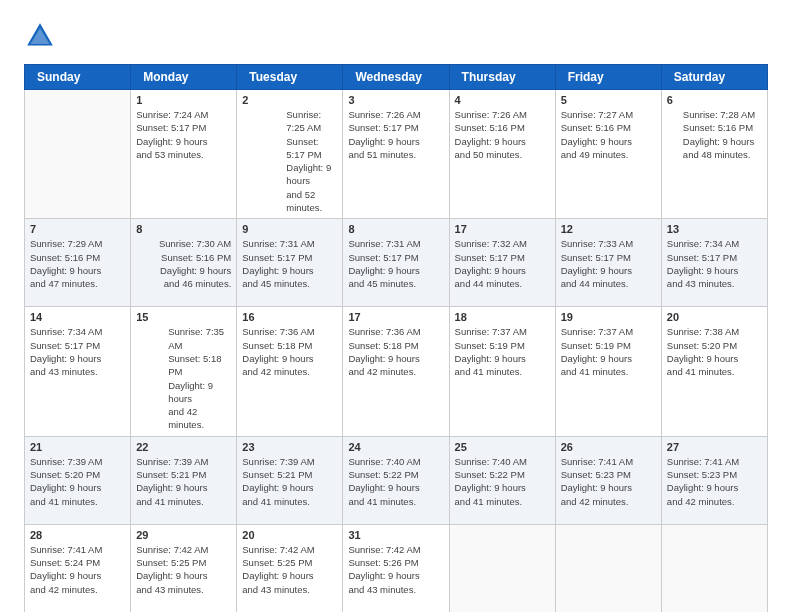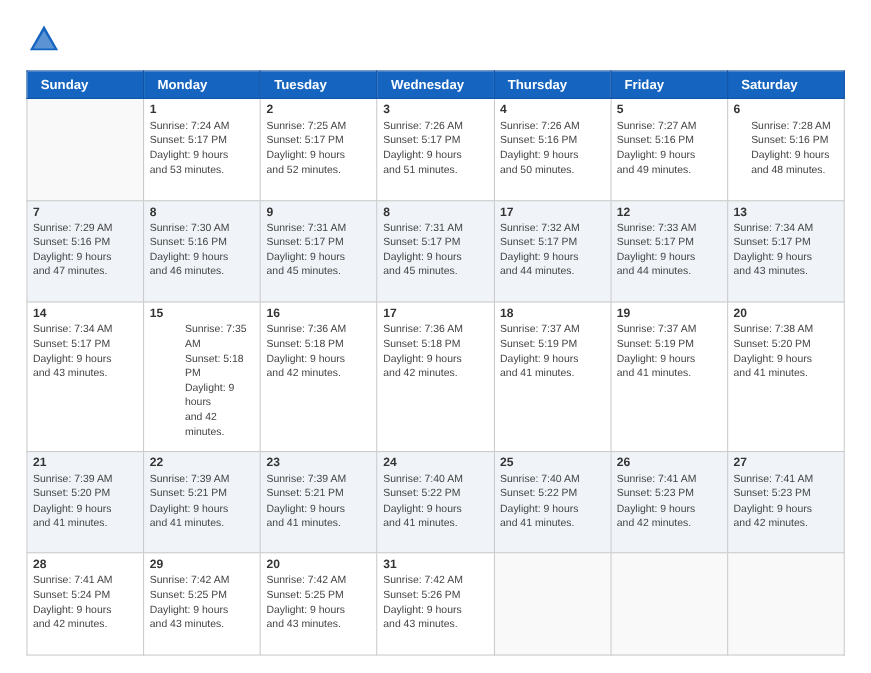--- a/index.html
+++ b/index.html
@@ -133,21 +133,21 @@
           <td class="empty-cell"></td>
           <td>
             <div class="day-number">1</div>
             <div class="day-info" style="white-space: pre-line;">Sunrise: 7:24 AM
 Sunset: 5:17 PM
 Daylight: 9 hours
 and 53 minutes.</div>
           </td>
           <td>
             <div class="day-number">2</div>
-            <div class="day-info" style="white-space: pre-line;">Sunrise: 7:25 AM
+            <div class="day-info" style="white-space: pre-line; margin-left: 44px;">Sunrise: 7:25 AM
 Sunset: 5:17 PM
 Daylight: 9 hours
 and 52 minutes.</div>
           </td>
           <td>
             <div class="day-number">3</div>
             <div class="day-info" style="white-space: pre-line;">Sunrise: 7:26 AM
 Sunset: 5:17 PM
 Daylight: 9 hours
 and 51 minutes.</div>
@@ -177,21 +177,21 @@
         <tr class="row-shade">
           <td>
             <div class="day-number">7</div>
             <div class="day-info" style="white-space: pre-line;">Sunrise: 7:29 AM
 Sunset: 5:16 PM
 Daylight: 9 hours
 and 47 minutes.</div>
           </td>
           <td>
             <div class="day-number">8</div>
-            <div class="day-info" style="white-space: pre-line;">Sunrise: 7:30 AM
+            <div class="day-info" style="white-space: pre-line; text-align: right;">Sunrise: 7:30 AM
 Sunset: 5:16 PM
 Daylight: 9 hours
 and 46 minutes.</div>
           </td>
           <td>
             <div class="day-number">9</div>
             <div class="day-info" style="white-space: pre-line;">Sunrise: 7:31 AM
 Sunset: 5:17 PM
 Daylight: 9 hours
 and 45 minutes.</div>

